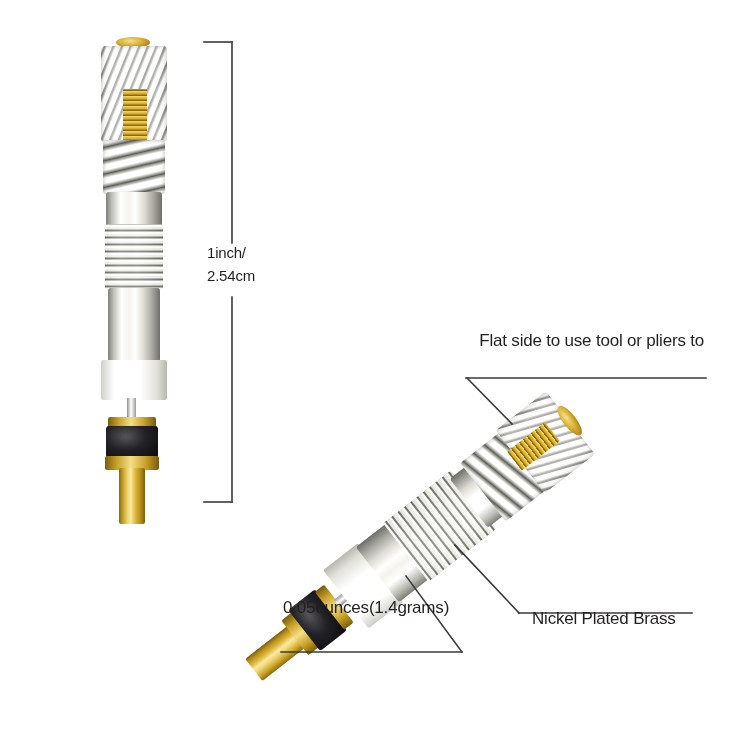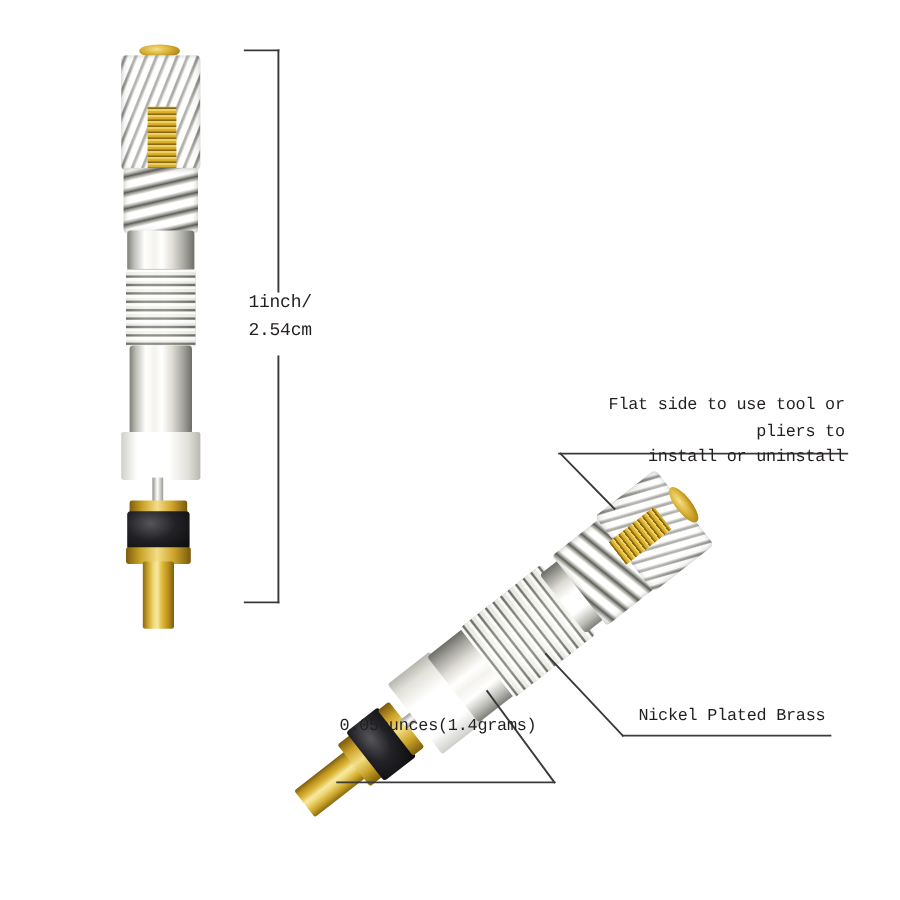--- a/index.html
+++ b/index.html
@@ -6,26 +6,26 @@
     margin: 0;
     padding: 0;
     background: #ffffff;
   }
   #stage {
     position: relative;
     width: 750px;
     height: 750px;
     background: #ffffff;
     overflow: hidden;
-    font-family: Liberation Mono, monospace;
+    font-family: Liberation Sans, sans-serif;
   }
   .anno {
     position: absolute;
     color: #231f20;
-    font-size: 14px;
+    font-size: 17px;
     line-height: 1.42;
     letter-spacing: -0.2px;
     white-space: nowrap;
     font-weight: 500;
   }
   .anno.dim {
     font-size: 15px;
     line-height: 1.5;
     white-space: normal;
     width: 90px;
@@ -235,20 +235,19 @@
     </g>
   </svg>
 
   <div class="anno dim" style="left:207px; top:242px;">
     <div>1inch/</div>
     <div>2.54cm</div>
   </div>
 
   <div class="anno two-line" style="left:452px; top:328px;">
     <div>Flat side to use tool or pliers to</div>
-    <div>install or uninstall</div>
-  </div>
-
-  <div class="anno" style="left:532px; top:588px;">Nickel Plated Brass</div>
+  </div>
+
+  <div class="anno" style="left:532px; top:607px;">Nickel Plated Brass</div>
 
   <div class="anno" style="left:283px; top:596px;">0.05ounces(1.4grams)</div>
 
 </div>
 
 </body></html>

